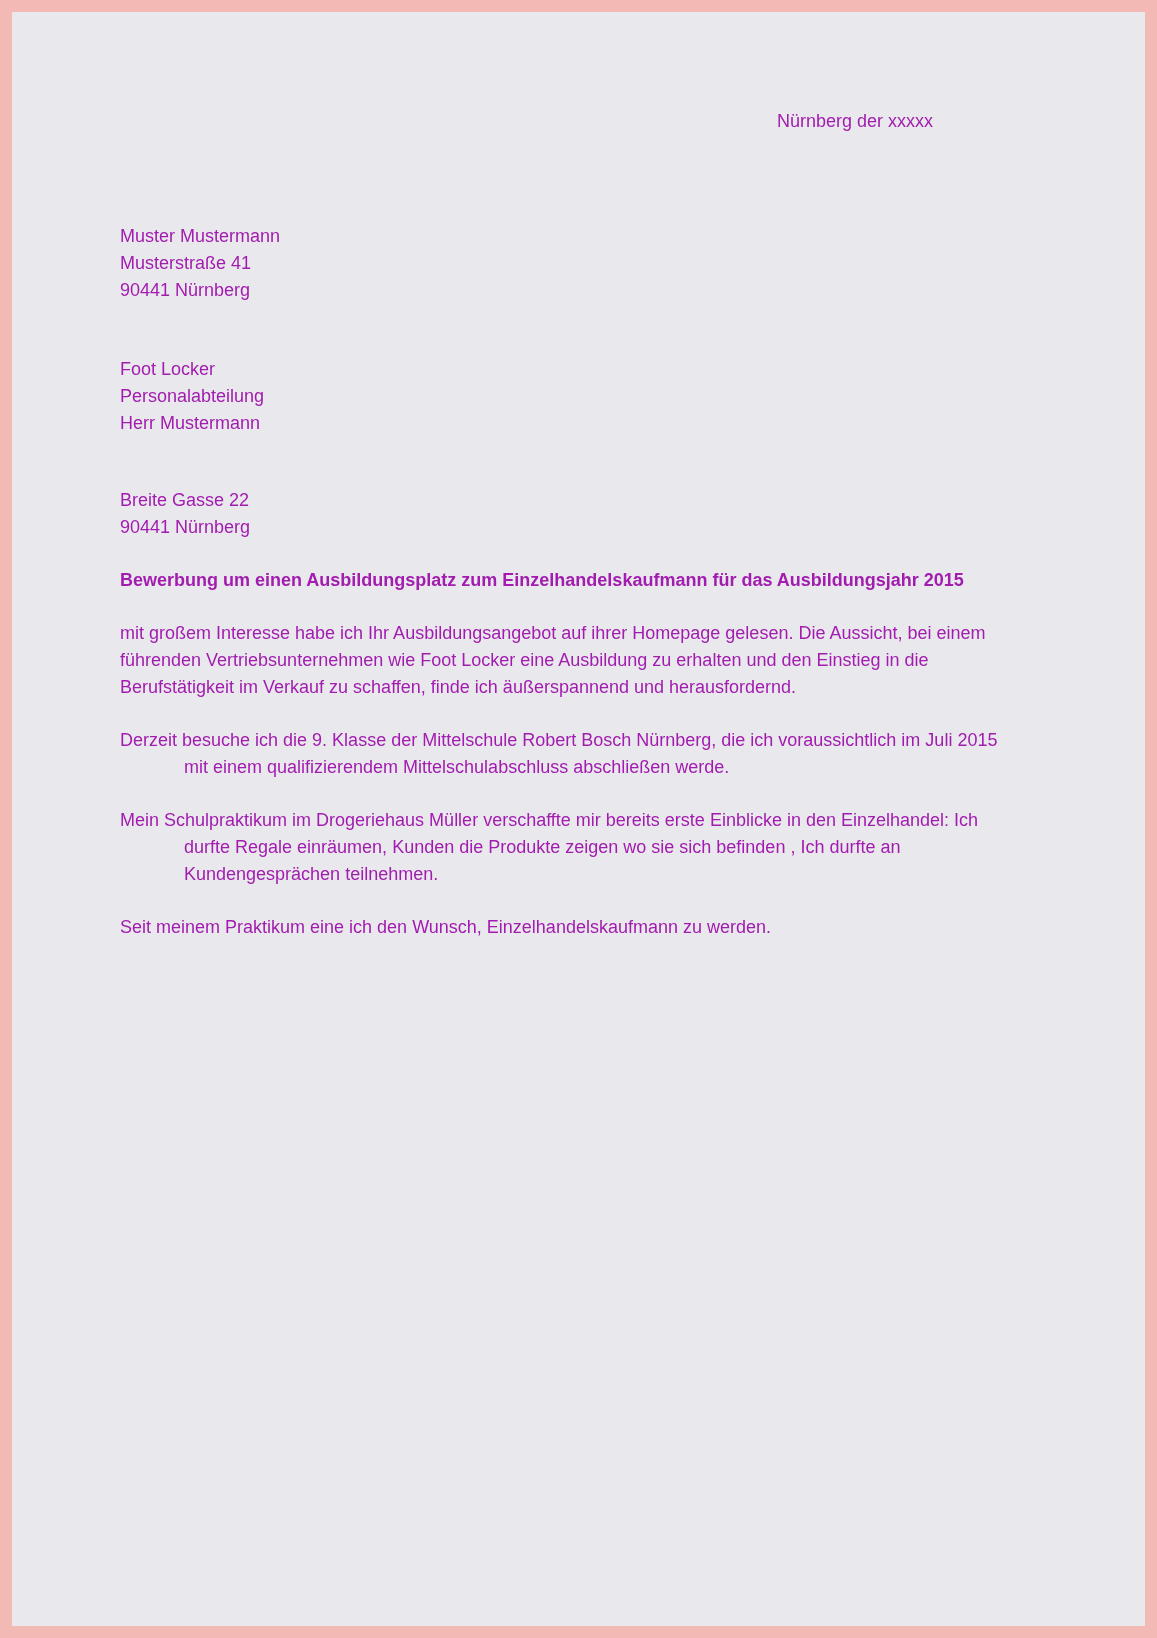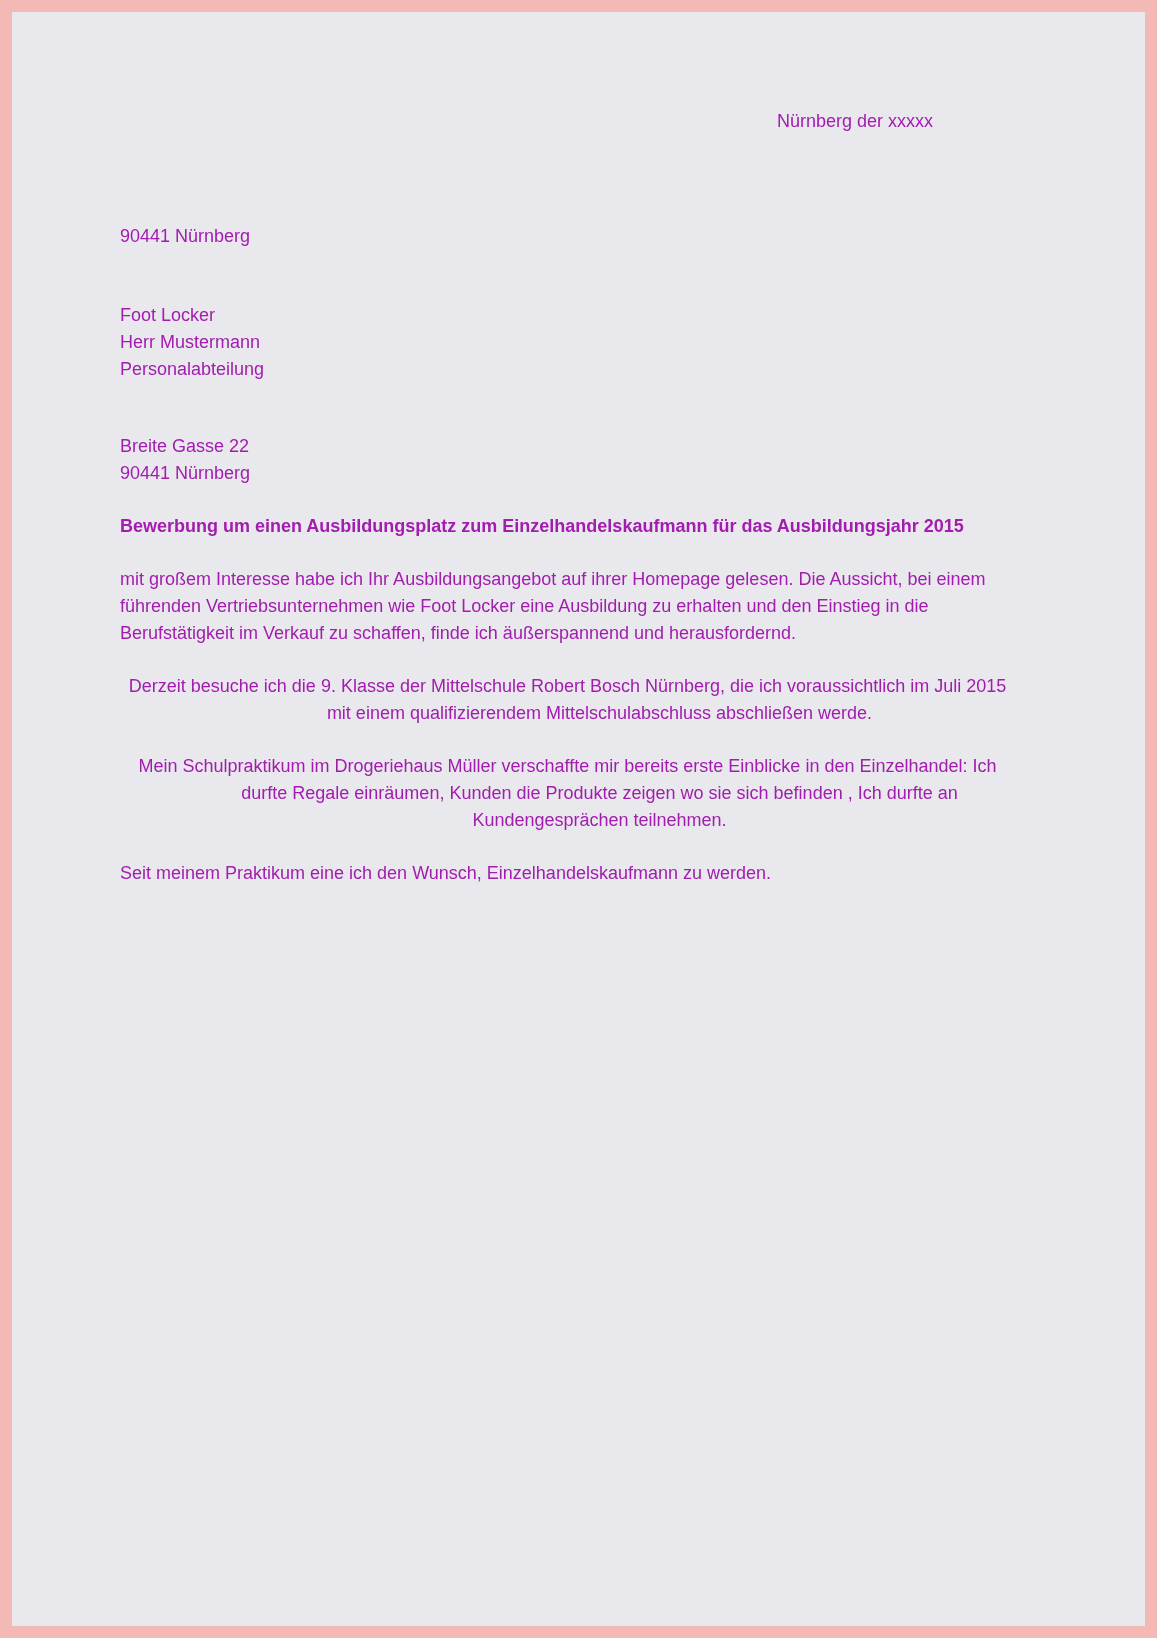--- a/index.html
+++ b/index.html
@@ -36,40 +36,41 @@
     max-width: 900px;
   }
   .salutation { margin-top: 48px; }
   .para {
     margin-top: 26px;
     max-width: 895px;
   }
   .para.hang {
     padding-left: 64px;
     text-indent: -64px;
-    text-align: center;
   }
   .closing { margin-top: 58px; }
 </style>
 </head>
 <body>
 
 <div class="page">
   <div class="content">
 
     <div class="date-line">Nürnberg der xxxxx</div>
 
     <div class="address-block sender-block">
+      <div>Muster Mustermann</div>
+      <div>Musterstraße 41</div>
       <div>90441 Nürnberg</div>
     </div>
 
     <div class="address-block recipient-block">
       <div>Foot Locker</div>
+      <div>Personalabteilung</div>
       <div>Herr Mustermann</div>
-      <div>Personalabteilung</div>
     </div>
 
     <div class="address-block street-block">
       <div>Breite Gasse 22</div>
       <div>90441 Nürnberg</div>
     </div>
 
     <div class="subject">Bewerbung um einen Ausbildungsplatz zum Einzelhandelskaufmann für das Ausbildungsjahr 2015</div>
 
 

